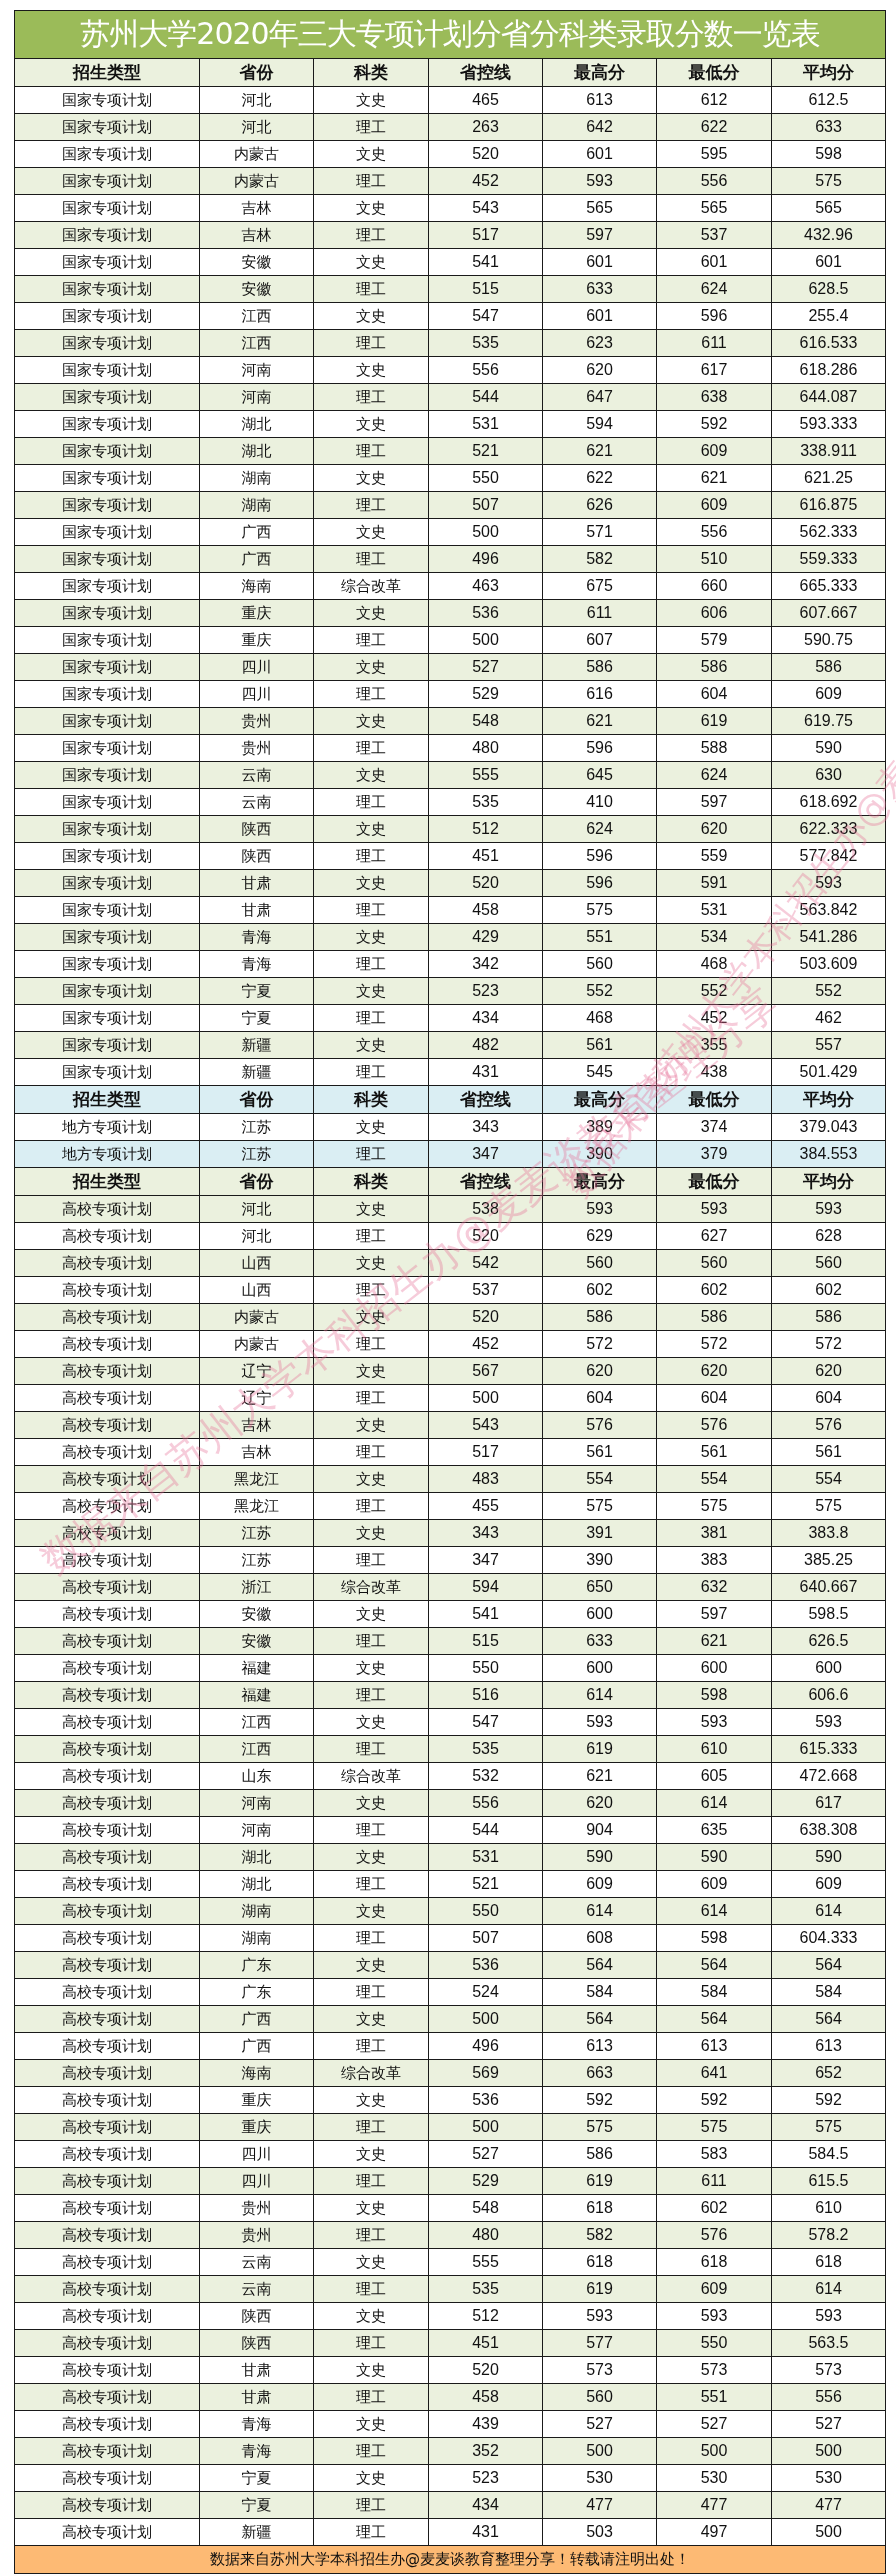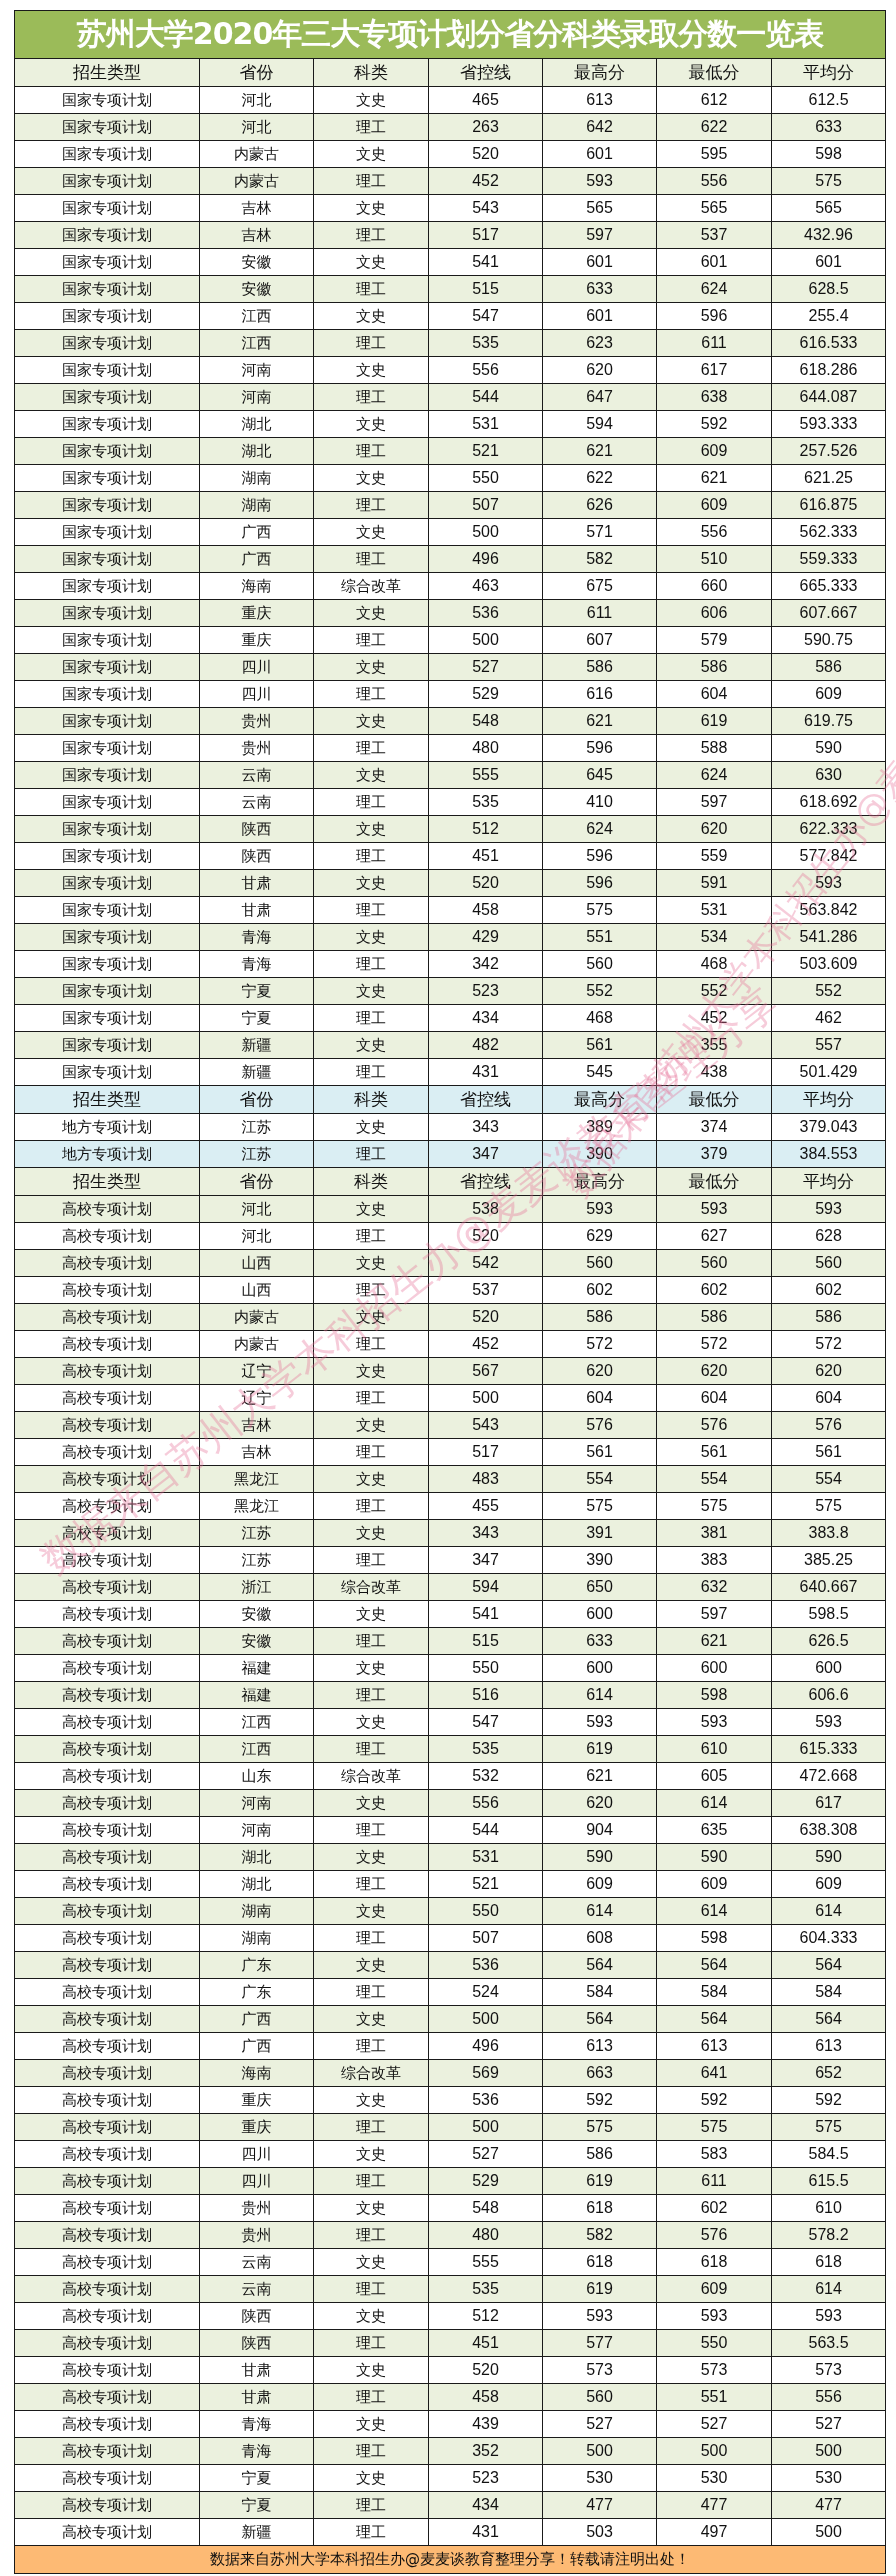--- a/index.html
+++ b/index.html
@@ -4,22 +4,22 @@
 <style>
   html, body { margin: 0; padding: 0; background: #ffffff; }
   body { width: 896px; height: 2576px; position: relative; overflow: hidden;
          font-family: "DejaVu Sans", "Liberation Sans", sans-serif; }
   .sheet { position: absolute; left: 14px; top: 10px; width: 870px; }
   table { border-collapse: collapse; width: 870px; table-layout: fixed; }
   td, th { border: 1px solid #1a1a1a; text-align: center; padding: 0; height: 26px;
            font-size: 15px; color: #111; white-space: nowrap; overflow: hidden; }
   td.num { font-family: "Liberation Sans", "DejaVu Sans", sans-serif; font-size: 16px; }
   .title-row th { background: #9bbb59; color: #ffffff; height: 47px; font-size: 30px;
-                  font-weight: bold; letter-spacing: -1px; margin-left: 44px; }
-  .hdr th { font-weight: normal; font-size: 17px; height: 27px; }
+                  font-weight: normal; letter-spacing: -1px; margin-left: 44px; }
+  .hdr th { font-weight: bold; font-size: 17px; height: 27px; }
   .hdr-green th { background: #ebf1de; }
   .hdr-blue th { background: #daeef3; }
   tr.stripe-green td { background: #ebf1de; }
   tr.stripe-blue td { background: #daeef3; }
   tr.plain td { background: #ffffff; }
   .footer td { background: #fdba74; font-size: 15px; height: 27px; }
   .watermark { position: absolute; color: rgba(230, 110, 150, 0.35); font-size: 40px;
                pointer-events: none; white-space: nowrap; transform-origin: left top; }
 </style>
 </head>
@@ -168,21 +168,21 @@
           <td class="num">592</td>
           <td class="num">593.333</td>
         </tr>
         <tr class="stripe-green">
           <td>国家专项计划</td>
           <td>湖北</td>
           <td>理工</td>
           <td class="num">521</td>
           <td class="num">621</td>
           <td class="num">609</td>
-          <td class="num">257.526</td>
+          <td class="num">338.911</td>
         </tr>
         <tr class="plain">
           <td>国家专项计划</td>
           <td>湖南</td>
           <td>文史</td>
           <td class="num">550</td>
           <td class="num">622</td>
           <td class="num">621</td>
           <td class="num">621.25</td>
         </tr>

